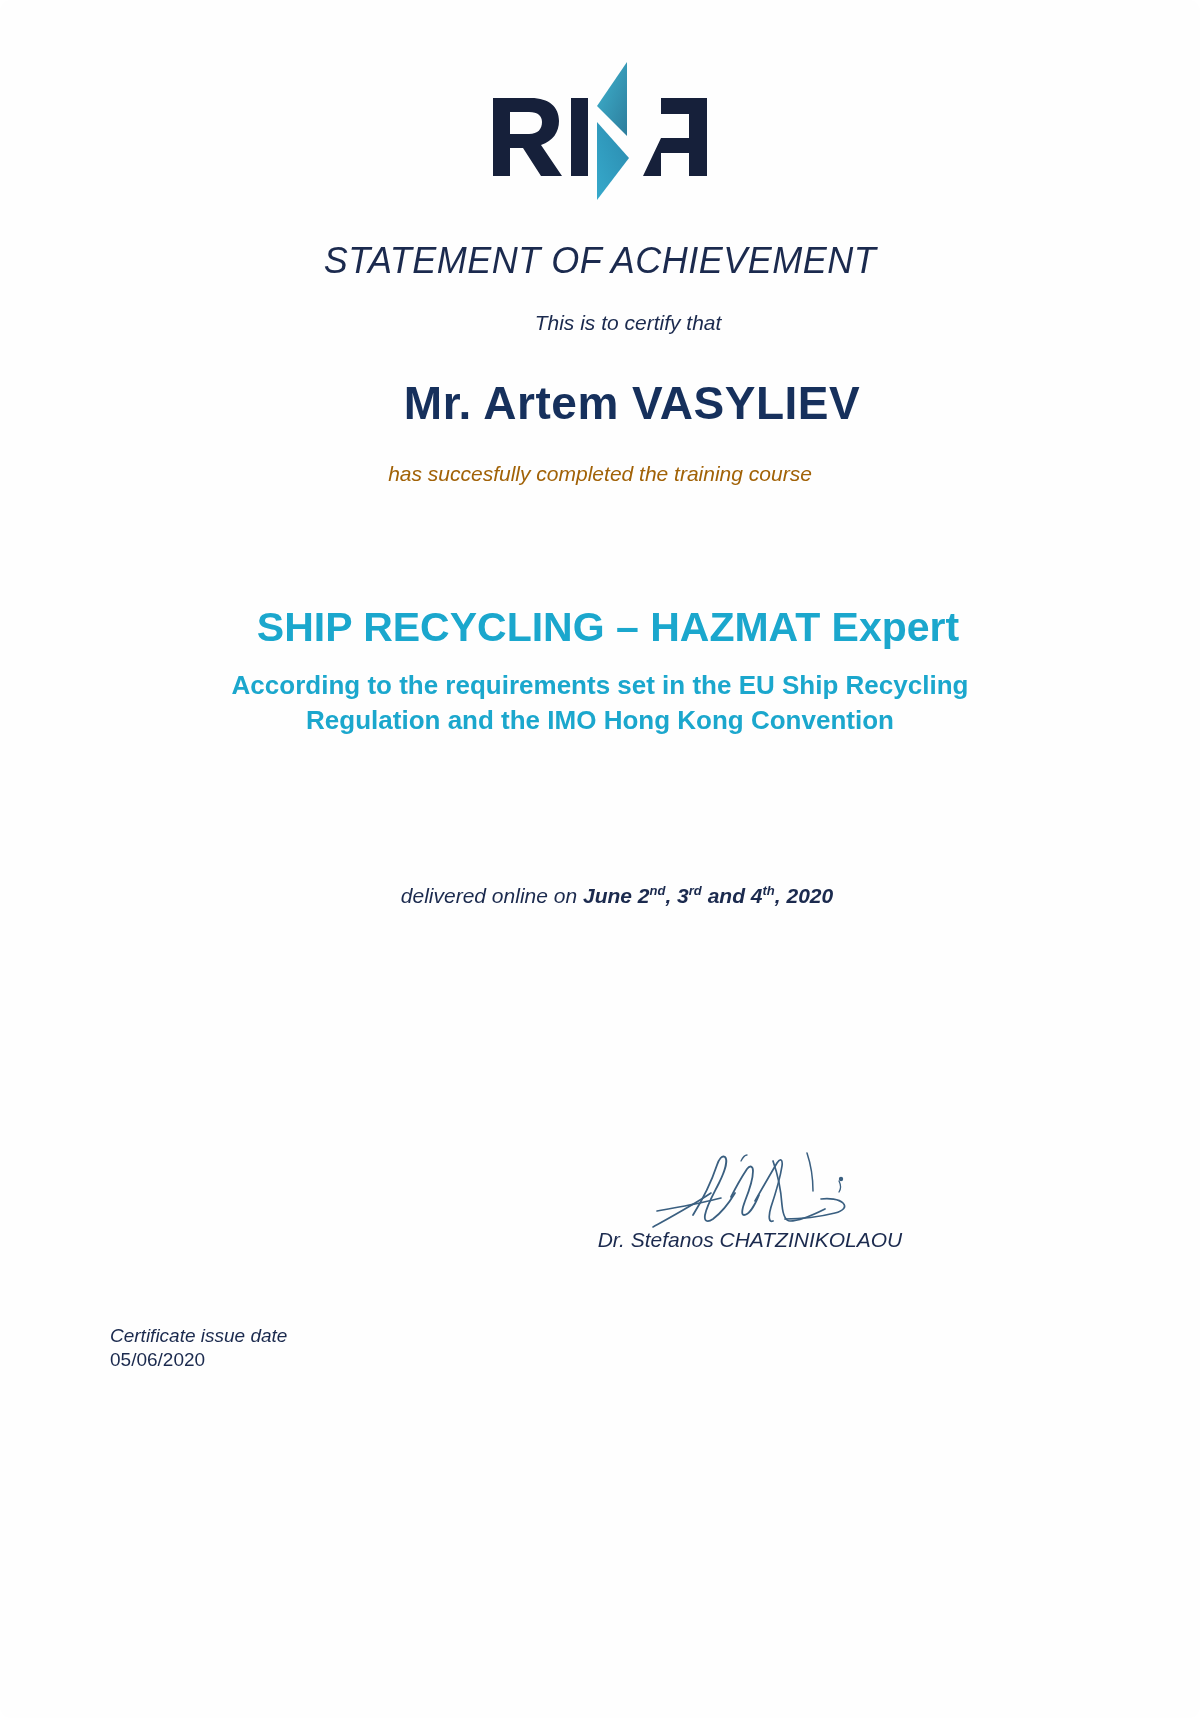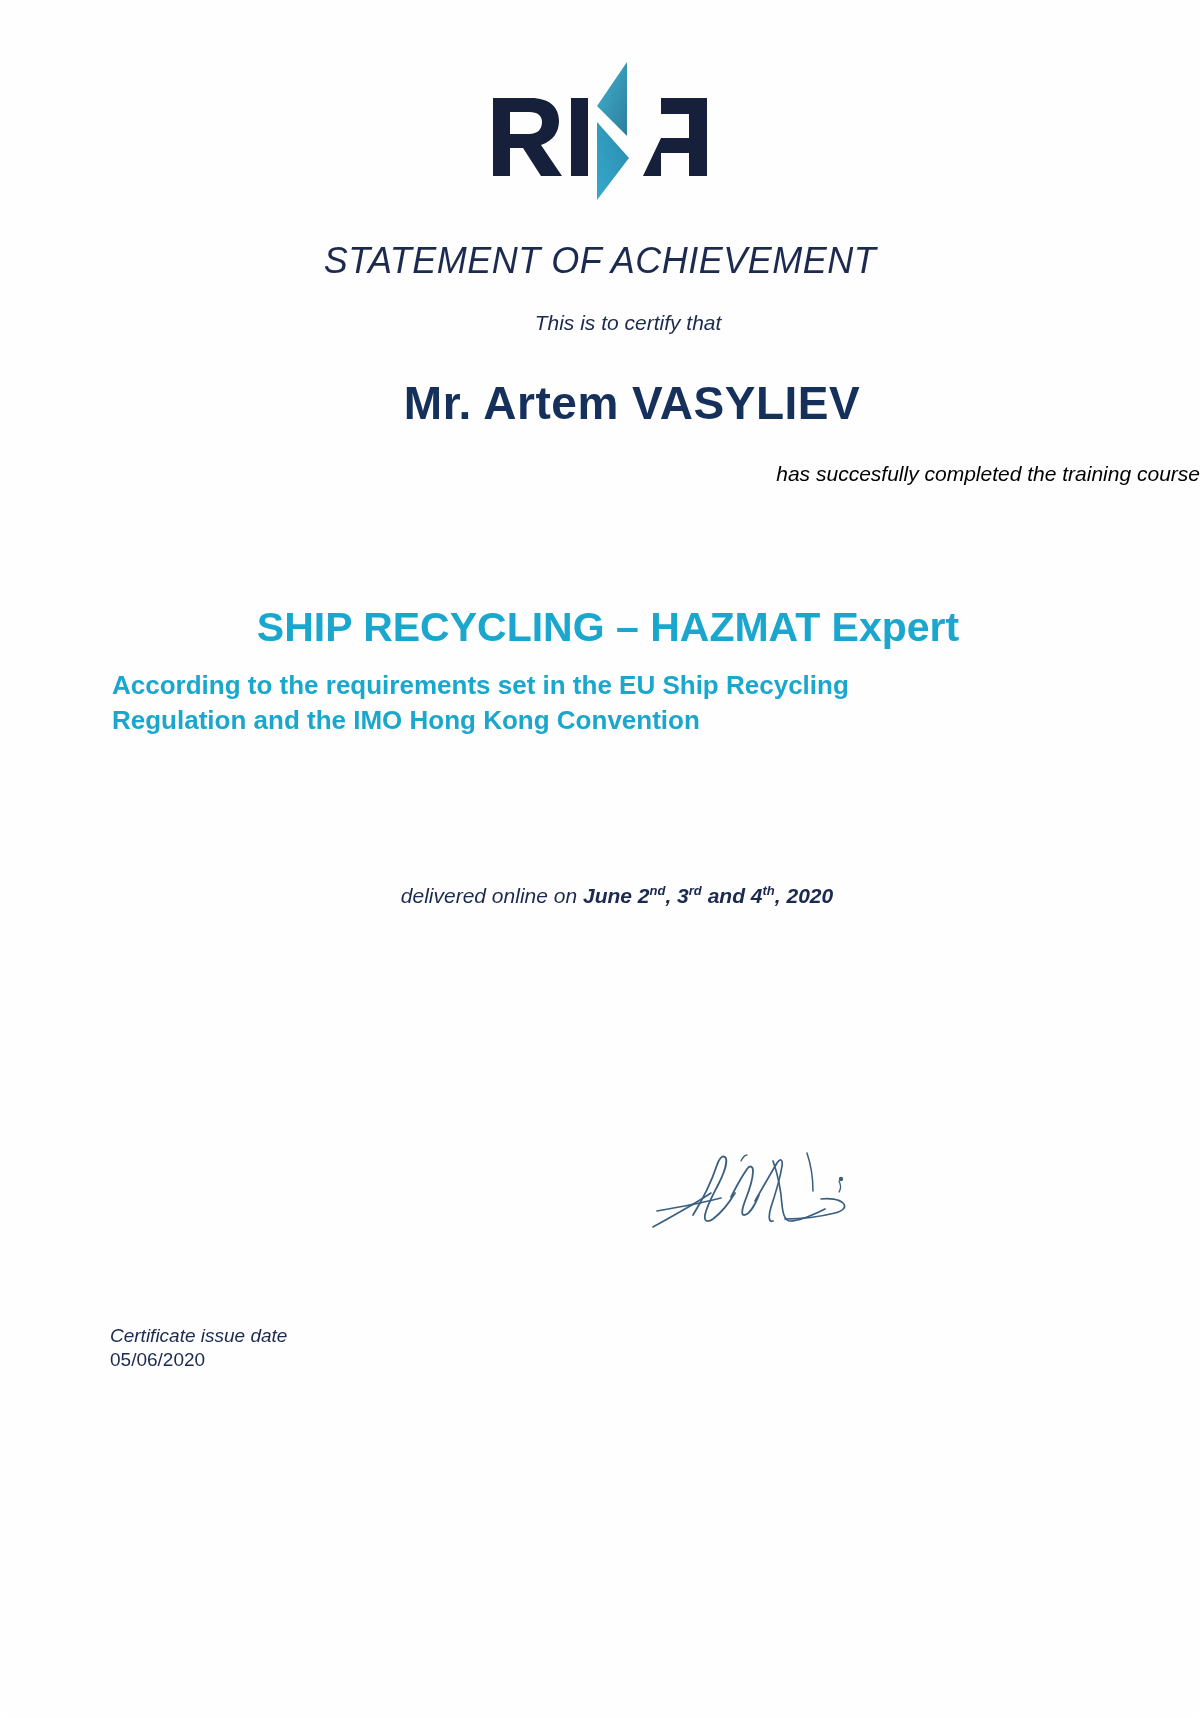--- a/index.html
+++ b/index.html
@@ -78,47 +78,47 @@
     color: #16305c;
     letter-spacing: 0.5px;
     padding-left: 32px;
   }
 
   .completed-line {
     position: absolute;
     top: 462px;
     left: 0;
     width: 1200px;
-    text-align: right;
-    font-size: 21px;
-    font-style: italic;
-    font-weight: 400;
-    color: #000000;
+    text-align: center;
+    font-size: 21px;
+    font-style: italic;
+    font-weight: 400;
+    color: #a16207;
   }
 
   
   .course-title {
     position: absolute;
     top: 604px;
     left: 0;
     width: 1200px;
     text-align: center;
     font-size: 41px;
     font-weight: 700;
     color: #1ba7cd;
     letter-spacing: 0px;
     padding-left: 8px;
   }
 
   .course-subtitle {
     position: absolute;
     top: 668px;
-    left: 112px;
+    left: 100px;
     width: 1000px;
-    text-align: left;
+    text-align: center;
     font-size: 26px;
     font-weight: 700;
     line-height: 35px;
     color: #1ba7cd;
   }
 
   
   .delivery-line {
     position: absolute;
     top: 884px;
@@ -276,19 +276,20 @@
                C154 86 168 80 180 74" stroke-width="1.7"></path>
       <path d="M140 84 C156 84 174 82 190 78 C198 76 202 72 198 68
                C194 64 184 63 176 64" stroke-width="1.7"></path>
       <path d="M162 18 C166 30 168 44 168 56" stroke-width="1.5"></path>
       <circle cx="196" cy="44" r="2.2" fill="#3a5f80" stroke="none"></circle>
       <path d="M194 46 C196 50 196 54 194 57" stroke-width="1.3"></path>
       <path d="M96 26 C98 22 100 20 102 20" stroke-width="1.3"></path>
     </svg>
   </div>
 
+  <div class="sign-name">Dr. Stefanos CHATZINIKOLAOU</div>
 
   <div class="issue-block">
     <div class="issue-label">Certificate issue date</div>
     <div class="issue-value">05/06/2020</div>
   </div>
 
 </div>
 
 </body></html>

